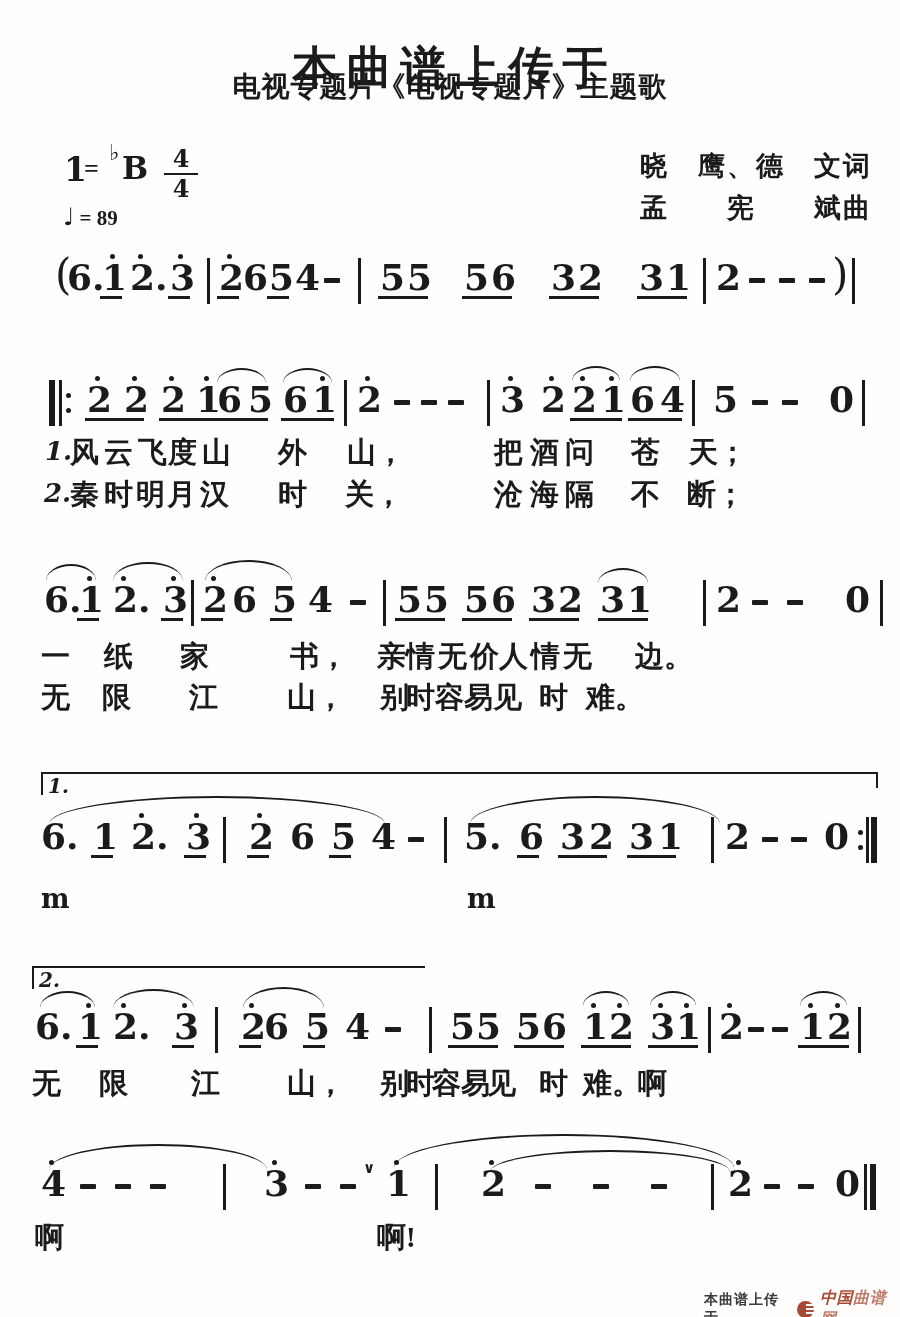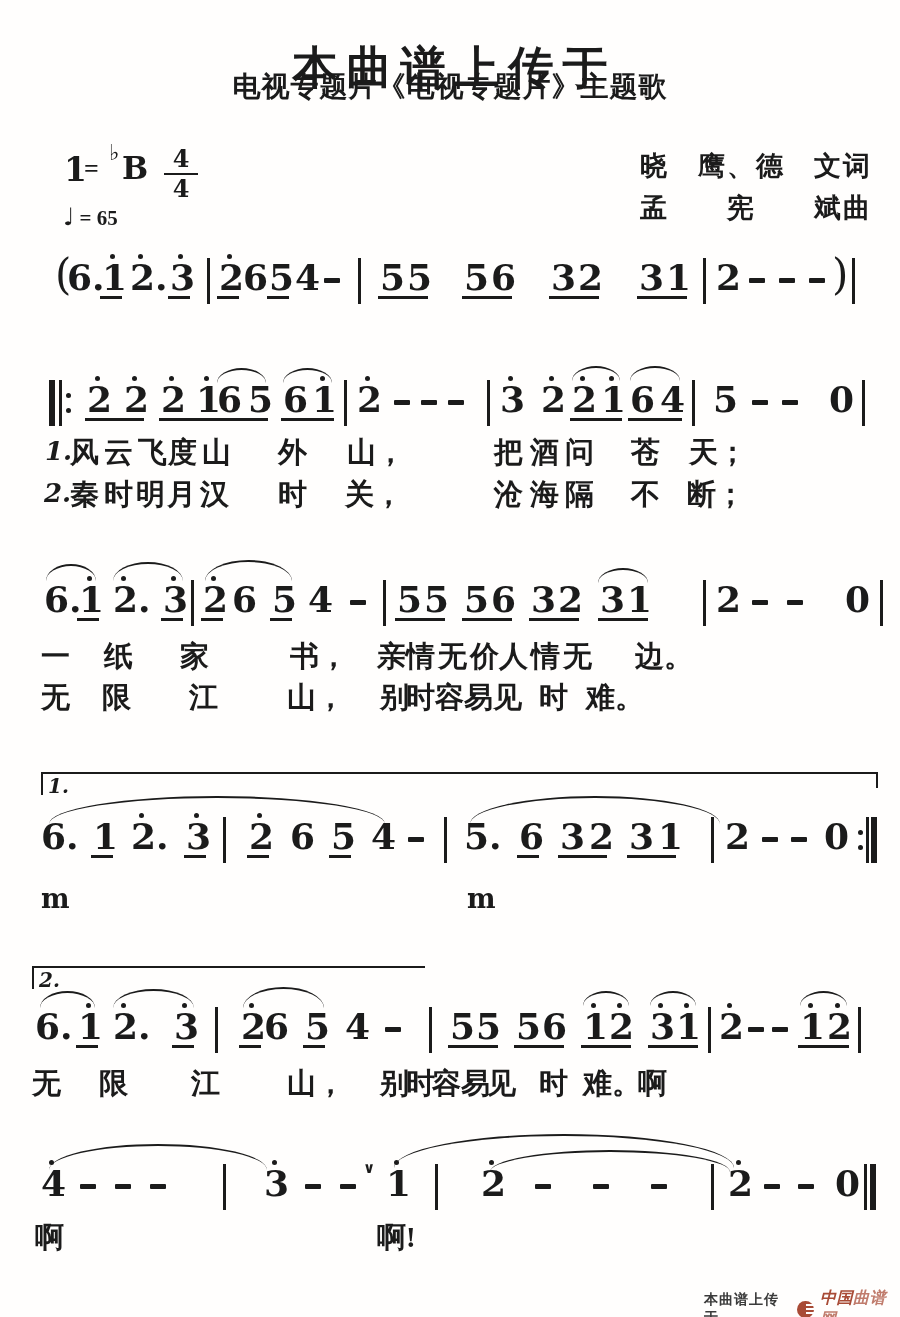--- a/index.html
+++ b/index.html
@@ -60,21 +60,21 @@
   <span class="k-tonic">1</span>
   <span class="k-eq">=</span>
   <span class="k-flat">♭</span>
   <span class="k-letter">B</span>
   <span class="meter">
     <span class="num">4</span>
     <span class="den">4</span>
   </span>
 
   <div class="tempo">
-    <span class="sym">♩</span><span> = </span><span>65</span>
+    <span class="sym">♩</span><span> = </span><span>89</span>
   </div>
 
   <div class="credit c1">晓　鹰、德　文词</div>
   <div class="credit c2">孟　　宪　　斌曲</div>
 
   <div id="score">
       <div class="note paren" style="left: 55px; top: 254px;">(</div>
       <div class="note" style="left: 67px; top: 259px;">6.</div>
       <div class="note" style="left: 102px; top: 259px;">1</div>
       <div class="hdot" style="left: 110px; top: 254px;"></div>

